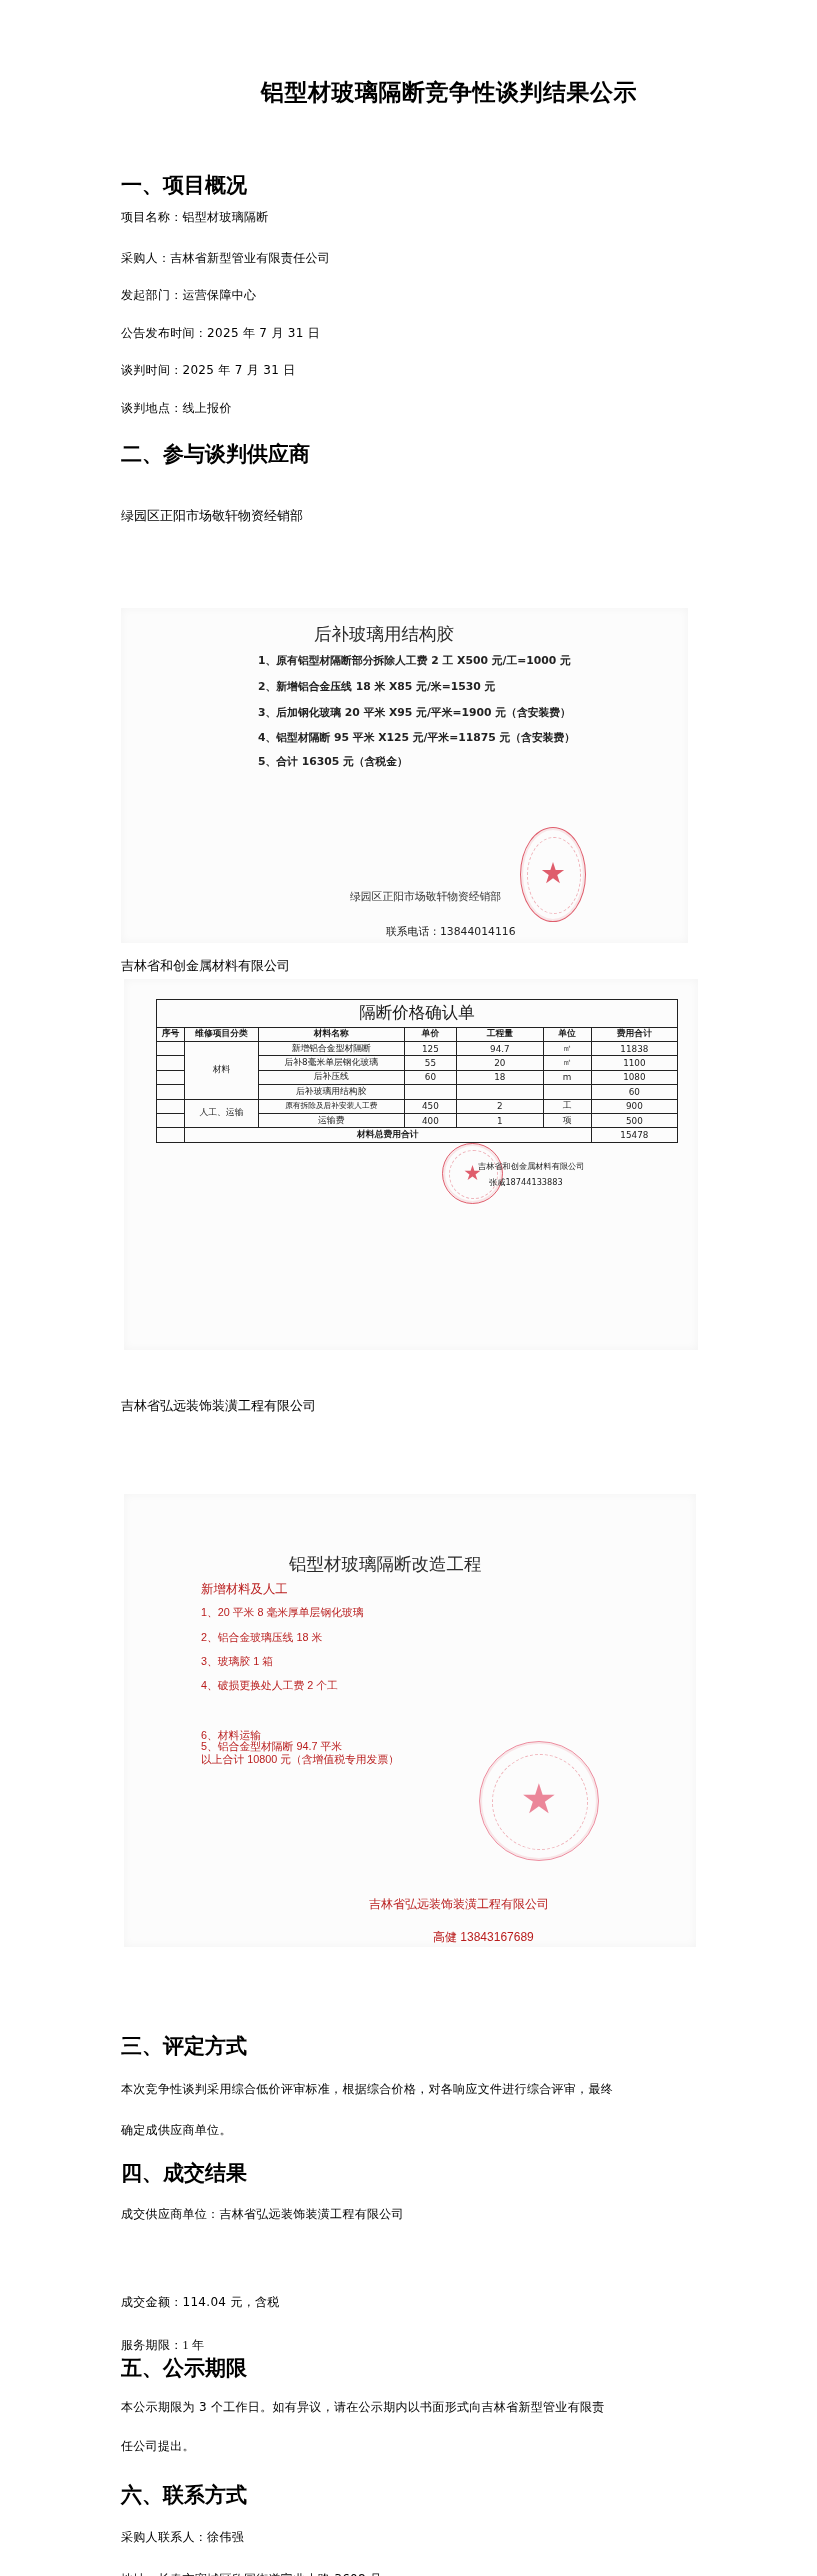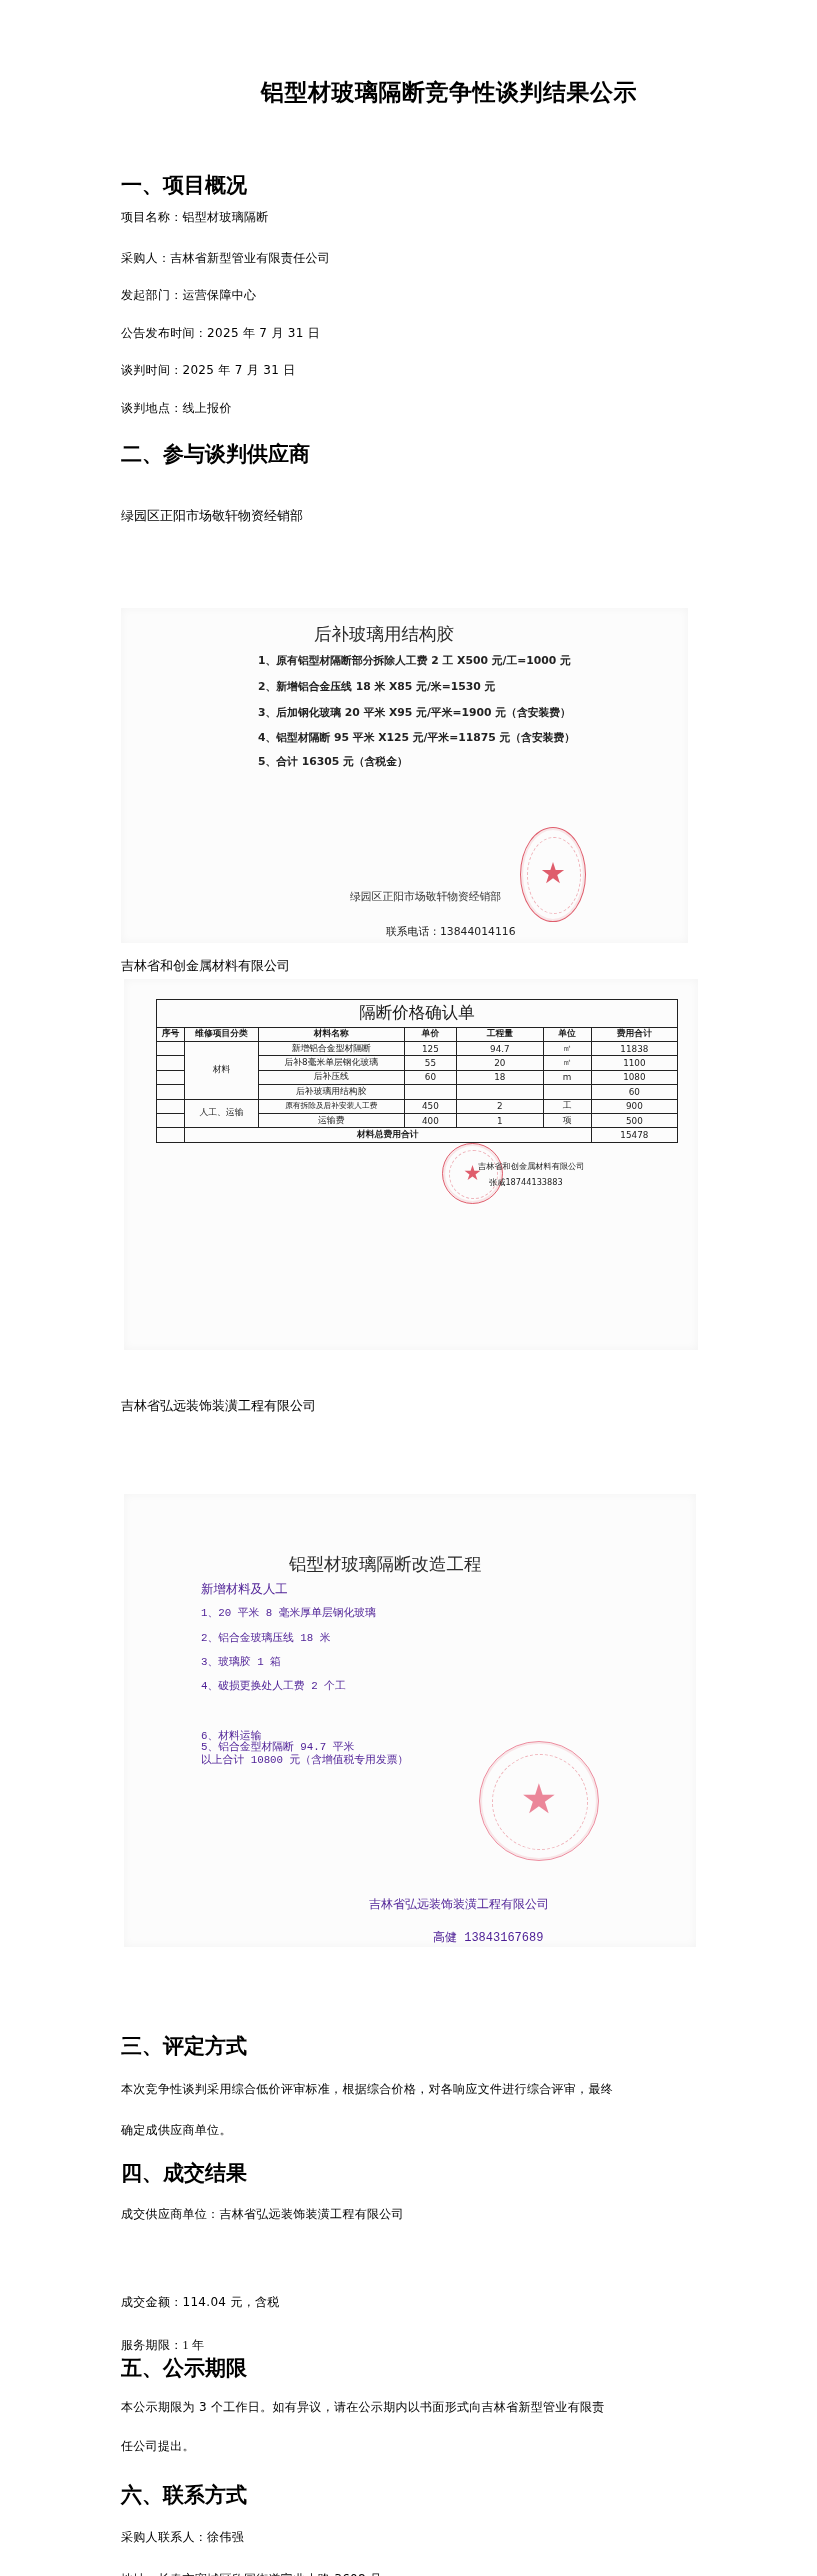--- a/index.html
+++ b/index.html
@@ -7,21 +7,21 @@
          font-family: "DejaVu Sans", "Liberation Sans", sans-serif; color: #000; }
   .abs { position: absolute; }
   .title { left: 0; width: 818px; top: 77px; text-align: center; font-size: 23px; font-weight: bold; letter-spacing: 0.5px; margin-left: 40px; }
   .h2 { left: 121px; font-size: 21px; font-weight: bold; }
   .p { left: 121px; font-size: 12px; letter-spacing: 0.3px; }
   .supplier-name { left: 121px; font-family: "DejaVu Serif", "Liberation Serif", serif; font-size: 13px; }
 
   .doc-img { background: #fcfcfc; box-shadow: inset 0 0 9.3px rgba(0,0,0,0.04); }
   .doc-title { position: absolute; font-family: "DejaVu Sans", sans-serif; color: #2a2a2a; }
   .quote-line { position: absolute; font-family: "DejaVu Sans", sans-serif; color: #222; font-size: 10.8px; font-weight: bold; white-space: nowrap; text-align: right; }
-  .serif-line { position: absolute; font-family: Liberation Mono, monospace; color: #4c1d95; font-size: 10.8px; white-space: nowrap; }
+  .serif-line { position: absolute; font-family: Liberation Sans, sans-serif; color: #b91c1c; font-size: 10.8px; white-space: nowrap; }
 
   .stamp { position: absolute; border-radius: 50%; border: 1.5px solid rgba(214, 40, 60, 0.75);
            box-shadow: inset 0 0 0 2.1px rgba(214,40,60,0.10); }
   .stamp .star { position: absolute; left: 50%; top: 50%; transform: translate(-50%,-55%);
                  color: rgba(214,40,60,0.75); }
   .stamp .ring { position: absolute; left: 10%; top: 10%; width: 80%; height: 80%; border-radius: 50%;
                  border: 0.5px dashed rgba(214,40,60,0.35); }
 
   table.price { position: absolute; border-collapse: collapse; font-family: "DejaVu Sans", sans-serif; color: #1a1a1a; }
   table.price td, table.price th { border: 1px solid #222; text-align: center; font-size: 8.8px; padding: 0; height: 13.4px; }

